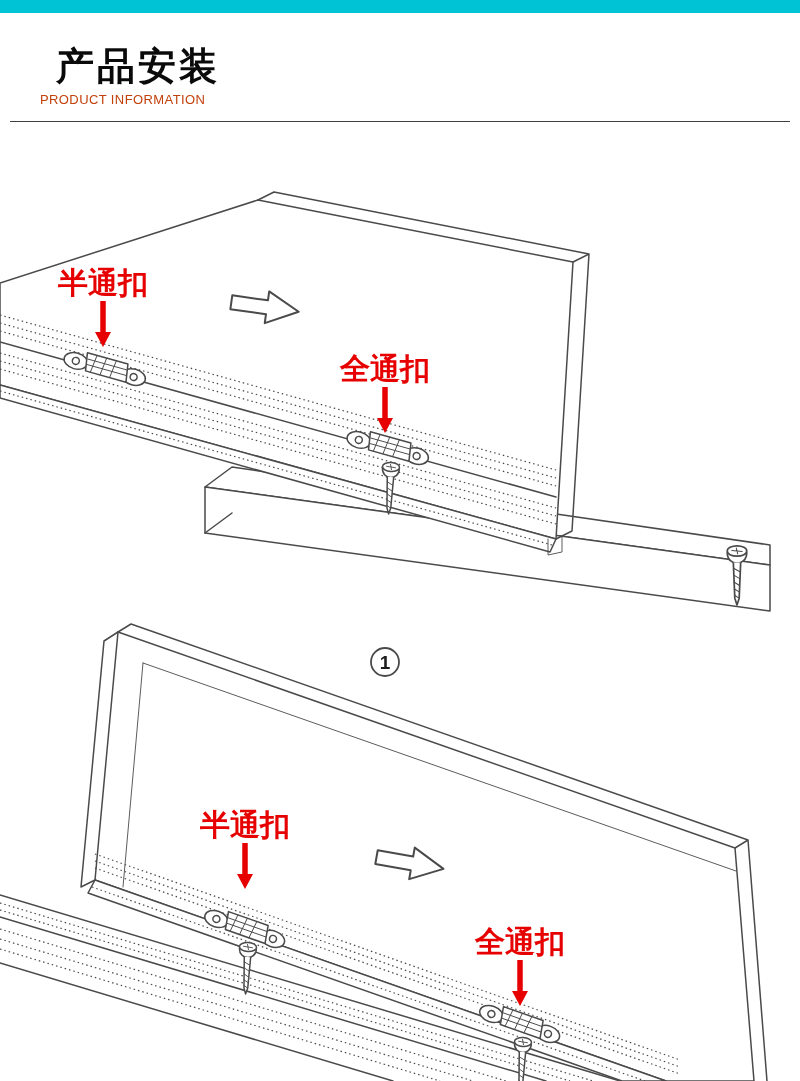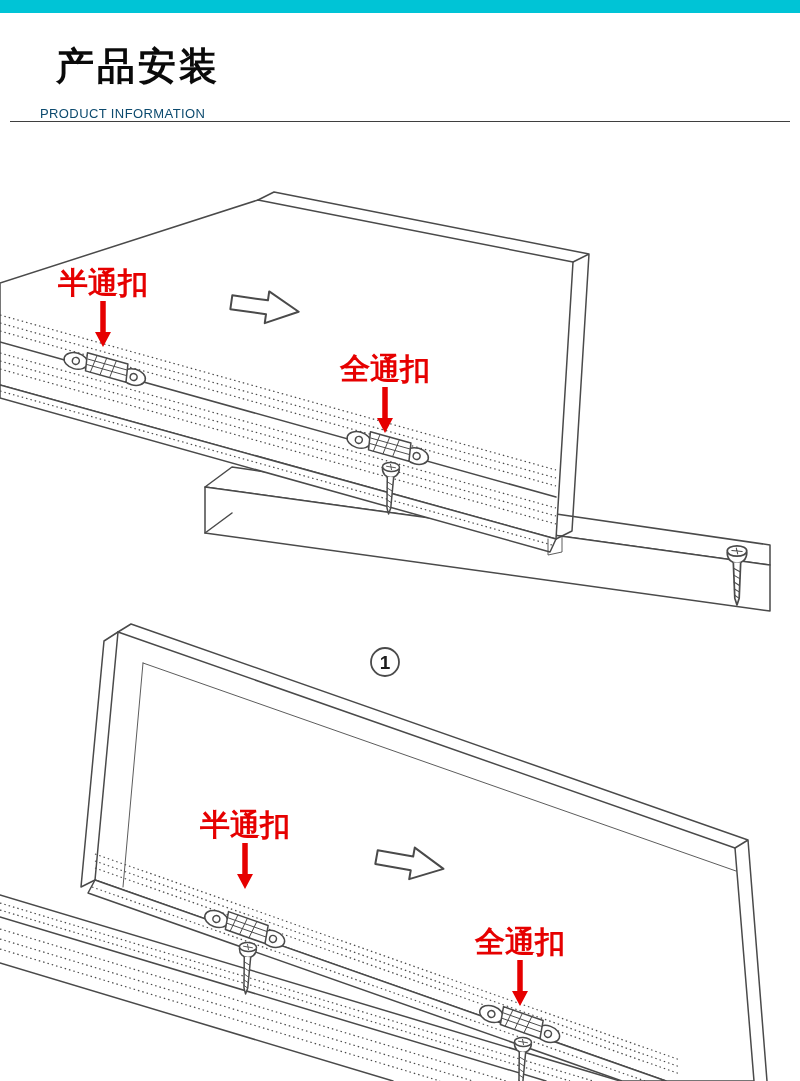--- a/index.html
+++ b/index.html
@@ -8,21 +8,21 @@
     width:800px;height:1081px;position:relative;background:#fff;overflow:hidden;
     font-family:"Liberation Sans","DejaVu Sans",sans-serif;
   }
   .top-bar{position:absolute;top:0;left:0;width:800px;height:13px;background:var(--accent,#00c4d6);}
   .title{
     position:absolute;left:38px;top:28px;margin:18px;
     font-size:38px;font-weight:800;color:#0a0a0a;letter-spacing:3px;line-height:1.1;
   }
   .subtitle{
     position:absolute;left:40px;top:92px;
-    font-size:13px;color:#0c4a6e;letter-spacing:0.4px;margin-top:14px;
+    font-size:13px;color:#c2410c;letter-spacing:0.4px;
   }
   .divider{position:absolute;left:10px;top:121px;width:780px;height:0;border-top:1.5px solid #3f3f3f;}
   svg.diagram{position:absolute;left:0;top:135px;}
 
   
   .lw{fill:#fff;stroke:var(--line,#4a4a4a);stroke-width:1.5;stroke-linejoin:round;}
   .ln{fill:none;stroke:var(--line,#4a4a4a);stroke-width:1.5;stroke-linecap:round;stroke-linejoin:round;}
   .thin{stroke-width:0.9;}
   .dots{fill:none;stroke:var(--line,#4a4a4a);stroke-width:1.2;stroke-dasharray:1.5 3;}
   .fillonly{fill:#fff;stroke:none;}

